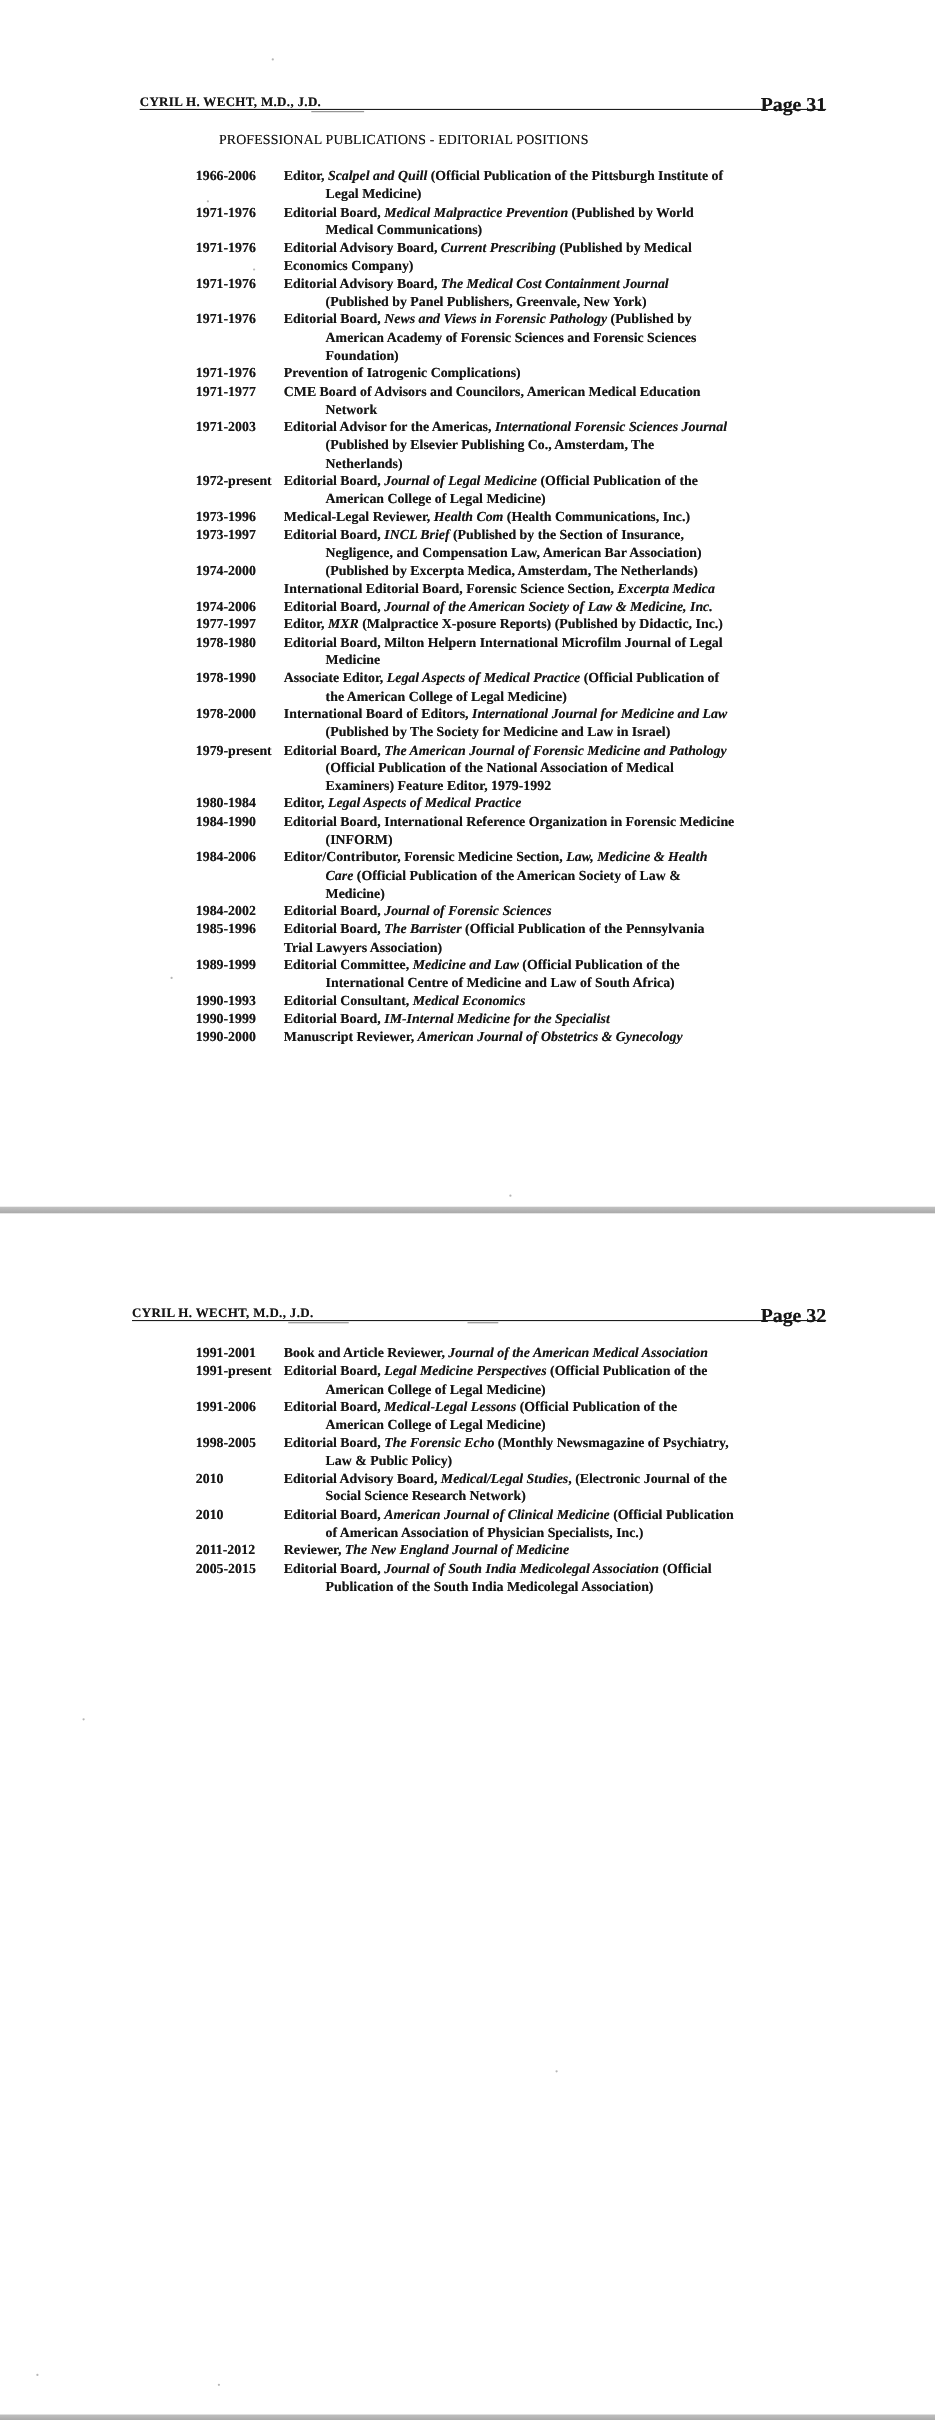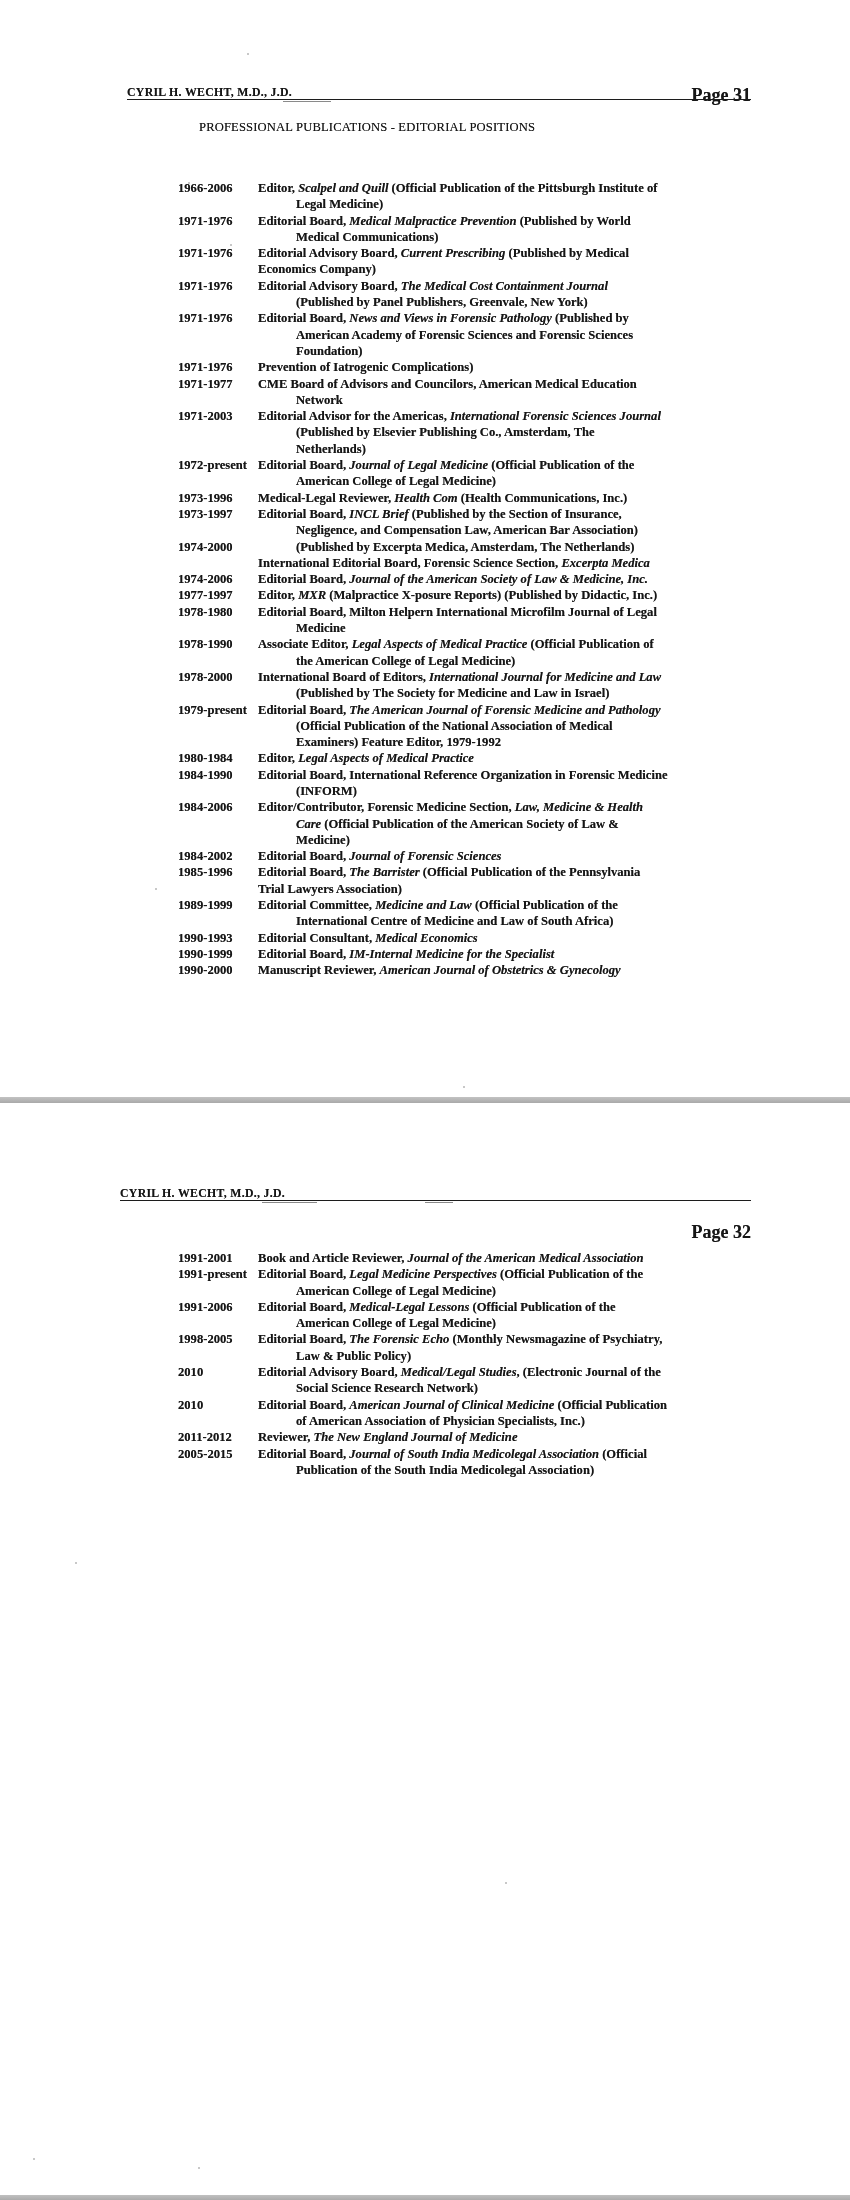--- a/index.html
+++ b/index.html
@@ -9,21 +9,21 @@
     font-family:"Liberation Serif", serif;
     color:#161616;
   }
   .page{position:absolute;left:0;top:0;width:850px;}
   .scan-text{text-shadow:0 0 .4px rgba(0,0,0,.55);font-weight:bold;}
   .hdr-name{position:absolute;font-size:11.8px;letter-spacing:.3px;white-space:nowrap;}
   .hdr-page{position:absolute;font-size:18px;white-space:nowrap;}
   .hdr-rule{position:absolute;height:1.5px;background:#1c1c1c;}
   .hdr-rule-artifact{position:absolute;height:1.2px;background:#2a2a2a;opacity:.55;}
   .sec-title{position:absolute;font-size:12.6px;font-weight:400;letter-spacing:.15px;white-space:nowrap;}
-  .entries{position:absolute;left:0;width:824px;font-size:12.6px;line-height:16.3px;margin-top:28px;}
+  .entries{position:absolute;left:0;width:824px;font-size:12.6px;line-height:16.3px;}
   .entry{position:relative;}
   .entry .year{position:absolute;left:178px;top:0;white-space:nowrap;}
   .entry .line{white-space:nowrap;}
   .entry .line.ind0{margin-left:258px;}
   .entry .line.ind1{margin-left:296px;}
   .divider-band{position:absolute;left:0;width:850px;height:6px;background:linear-gradient(#c2c2c2,#a9a9a9);}
   .bottom-band{position:absolute;left:0;width:850px;height:5px;background:linear-gradient(#c0c0c0,#ababab);}
   .speck{position:absolute;width:2px;height:2px;border-radius:50%;background:#8f8f8f;opacity:.65;}
 </style>
 </head>
@@ -168,21 +168,21 @@
         <span class="year">1990-2000</span>
         <div class="line ind0"><span>Manuscript Reviewer, </span><i>American Journal of Obstetrics &amp; Gynecology</i></div>
       </div>
     </div>
 </div>
 
 <div class="divider-band" style="top:1097px;"></div>
 
 <div class="page">
   <div class="hdr-name scan-text" style="left:120px;top:1186px;">CYRIL H. WECHT, M.D., J.D.</div>
-  <div class="hdr-page scan-text" style="right:99px;top:1186px;margin-top:36px;">Page 32</div>
+  <div class="hdr-page scan-text" style="right:99px;top:1186px;">Page 32</div>
   <div class="hdr-rule" style="left:120px;top:1199.5px;width:631px;"></div>
   <div class="hdr-rule-artifact" style="left:262px;top:1202px;width:55px;"></div>
   <div class="hdr-rule-artifact" style="left:425px;top:1202px;width:28px;"></div>
 
   <div class="entries scan-text" style="top:1222px;">
       <div class="entry">
         <span class="year">1991-2001</span>
         <div class="line ind0"><span>Book and Article Reviewer, </span><i>Journal of the American Medical Association</i></div>
       </div>
       <div class="entry">

